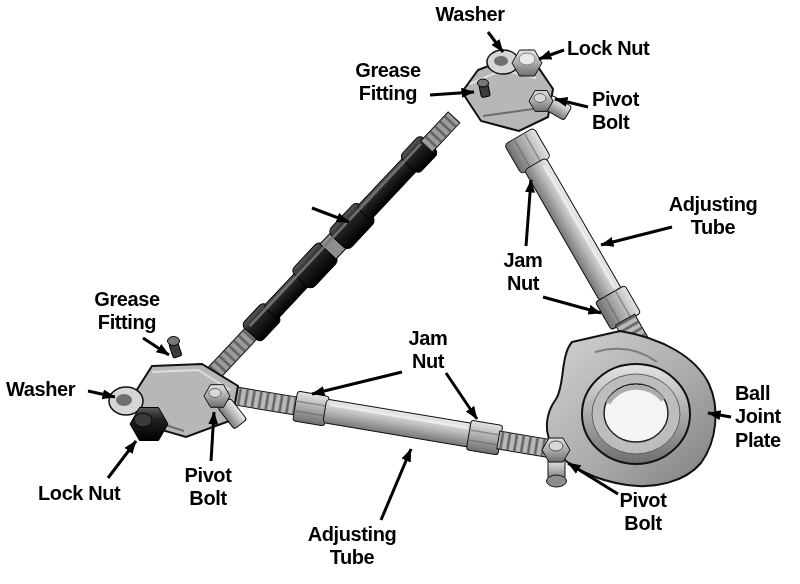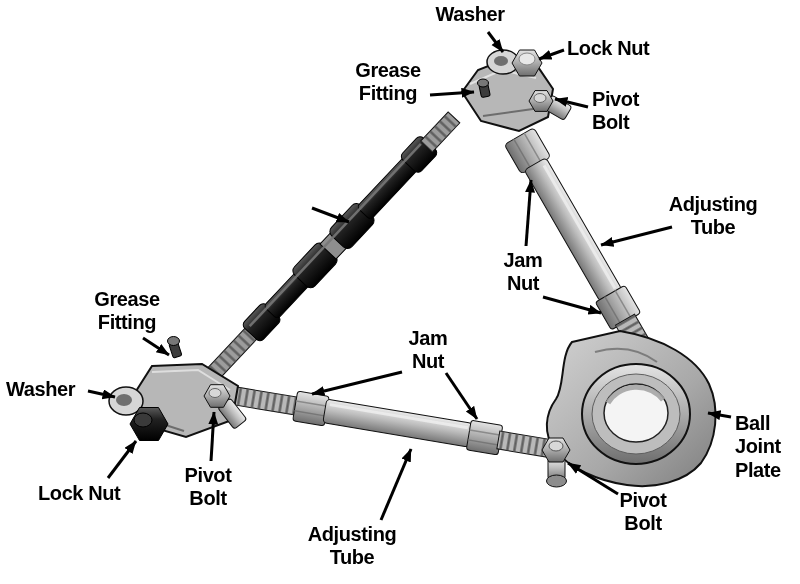--- a/index.html
+++ b/index.html
@@ -180,17 +180,17 @@
   <div class="lbl" style="left:6px;top:378px">Washer</div>
   <div class="lbl" style="left:38px;top:482px">Lock Nut</div>
   <div class="lbl c" style="left:208px;top:464px">Pivot
 Bolt</div>
   <div class="lbl c" style="left:428px;top:327px">Jam
 Nut</div>
   <div class="lbl c" style="left:352px;top:523px">Adjusting
 Tube</div>
   <div class="lbl c" style="left:643px;top:489px">Pivot
 Bolt</div>
-  <div class="lbl" style="left:735px;top:412px">Ball
+  <div class="lbl" style="left:735px;top:382px">Ball
 Joint
 Plate</div>
 
 </div>
 
 </body></html>

